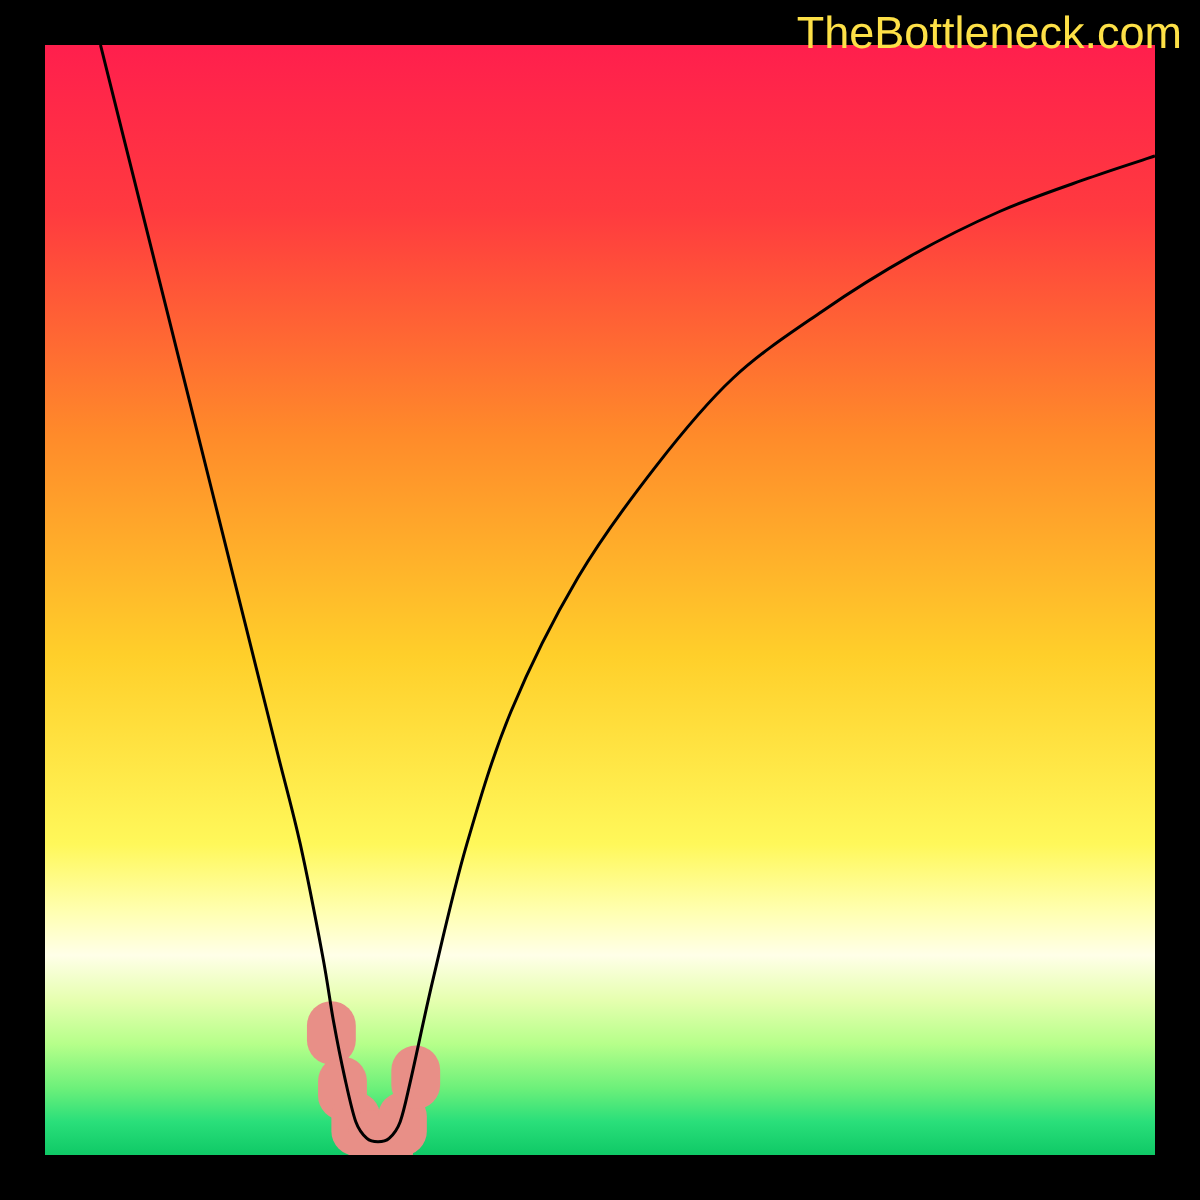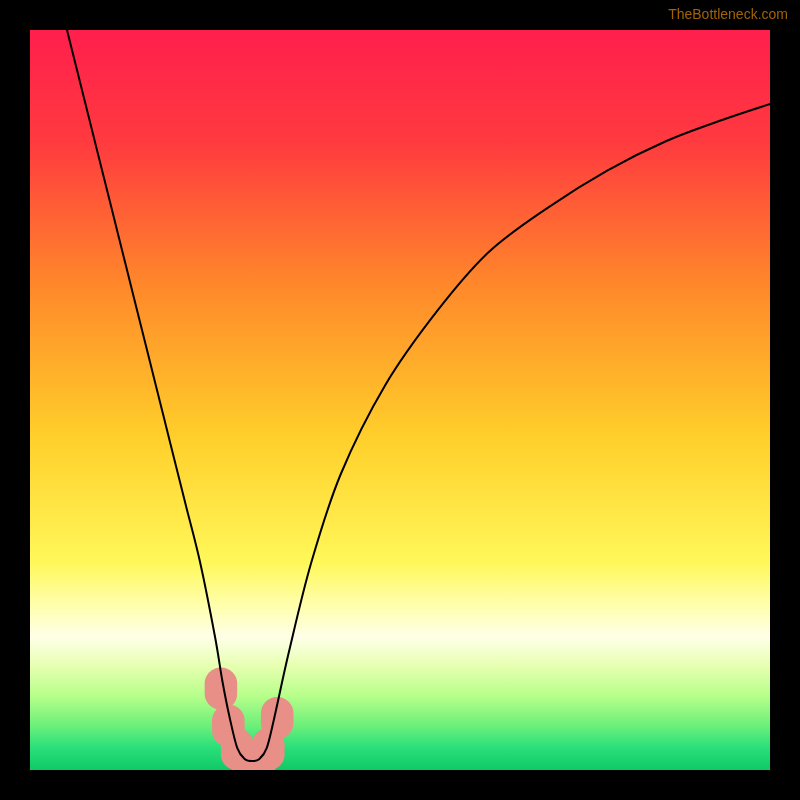--- a/index.html
+++ b/index.html
@@ -14,22 +14,22 @@
     position: relative;
     width: 800px;
     height: 800px;
     background: #000;
   }
   .watermark {
     position: absolute;
     top: 6px;
     right: 12px;
     font-family: Arial, Helvetica, sans-serif;
-    font-size: 14px;
-    color: #a16207;
+    font-size: 30px;
+    color: #fde047;
     letter-spacing: 0px;
     z-index: 50;
   }
   .plot-wrap {
     position: absolute;
     left: 30px;
     top: 30px;
     width: 740px;
     height: 740px;
   }

